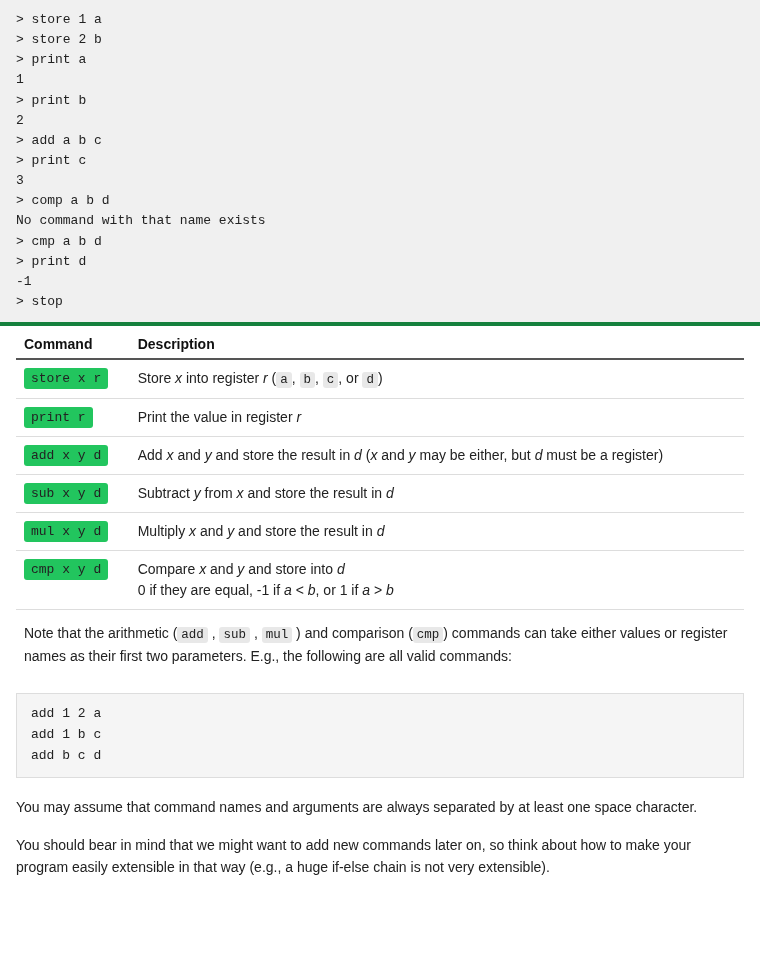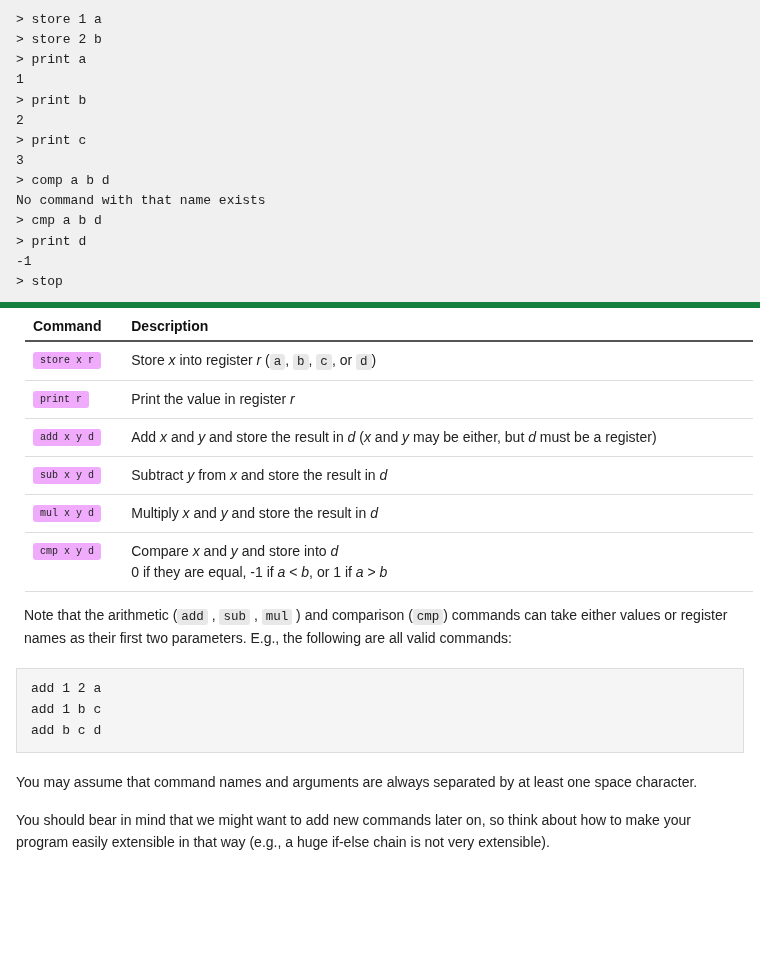--- a/index.html
+++ b/index.html
@@ -12,33 +12,32 @@
     }
 
     
     .terminal {
       background: #f0f0f0;
       padding: 10px 16px;
       font-family: 'Courier New', Courier, monospace;
       font-size: 13px;
       color: #222;
       line-height: 1.55;
-      border-bottom: 6px solid #15803d;
+      border-bottom: 4px solid #15803d;
     }
 
     
     .command-section {
       padding: 0 16px;
     }
 
     .command-table {
       width: 100%;
       border-collapse: collapse;
       margin-top: 0;
-      margin-left: 9px;
     }
 
     .command-table thead tr {
       border-bottom: 2px solid #555;
     }
 
     .command-table th {
       text-align: left;
       font-weight: bold;
       font-size: 14px;
@@ -51,25 +50,25 @@
       vertical-align: top;
       font-size: 14px;
       color: #222;
     }
 
     .command-table tbody tr {
       border-bottom: 1px solid #ddd;
     }
 
     .cmd-code {
-      background: #f0abfc;
+      background: #22c55e;
       border-radius: 3px;
       padding: 3px 7px;
       font-family: 'Courier New', Courier, monospace;
-      font-size: 10px;
+      font-size: 13px;
       color: #222;
       display: inline-block;
       white-space: nowrap;
     }
 
     .desc-cell {
       font-size: 14px;
       line-height: 1.5;
     }
 
@@ -83,21 +82,21 @@
       font-size: 14px;
       line-height: 1.6;
       color: #222;
       margin-left: 8px;
     }
 
     
     .example-block {
       background: #f5f5f5;
       border: 1px solid #ddd;
-      margin: 11px 16px 12px 16px;
+      margin: 18px 16px 12px 16px;
       padding: 10px 14px;
       font-family: 'Courier New', Courier, monospace;
       font-size: 13px;
       line-height: 1.6;
       color: #222;
     }
 
     
     .footer-para {
       padding: 6px 16px 10px 16px;
@@ -117,20 +116,21 @@
 <body>
 
 <div class="terminal">
   <div id="terminal-lines">
       <div>&gt; store 1 a</div>
       <div>&gt; store 2 b</div>
       <div>&gt; print a</div>
       <div>1</div>
       <div>&gt; print b</div>
       <div>2</div>
+      <div>&gt; add a b c</div>
       <div>&gt; print c</div>
       <div>3</div>
       <div>&gt; comp a b d</div>
       <div>No command with that name exists</div>
       <div>&gt; cmp a b d</div>
       <div>&gt; print d</div>
       <div>-1</div>
       <div>&gt; stop</div>
     </div>
 </div>

